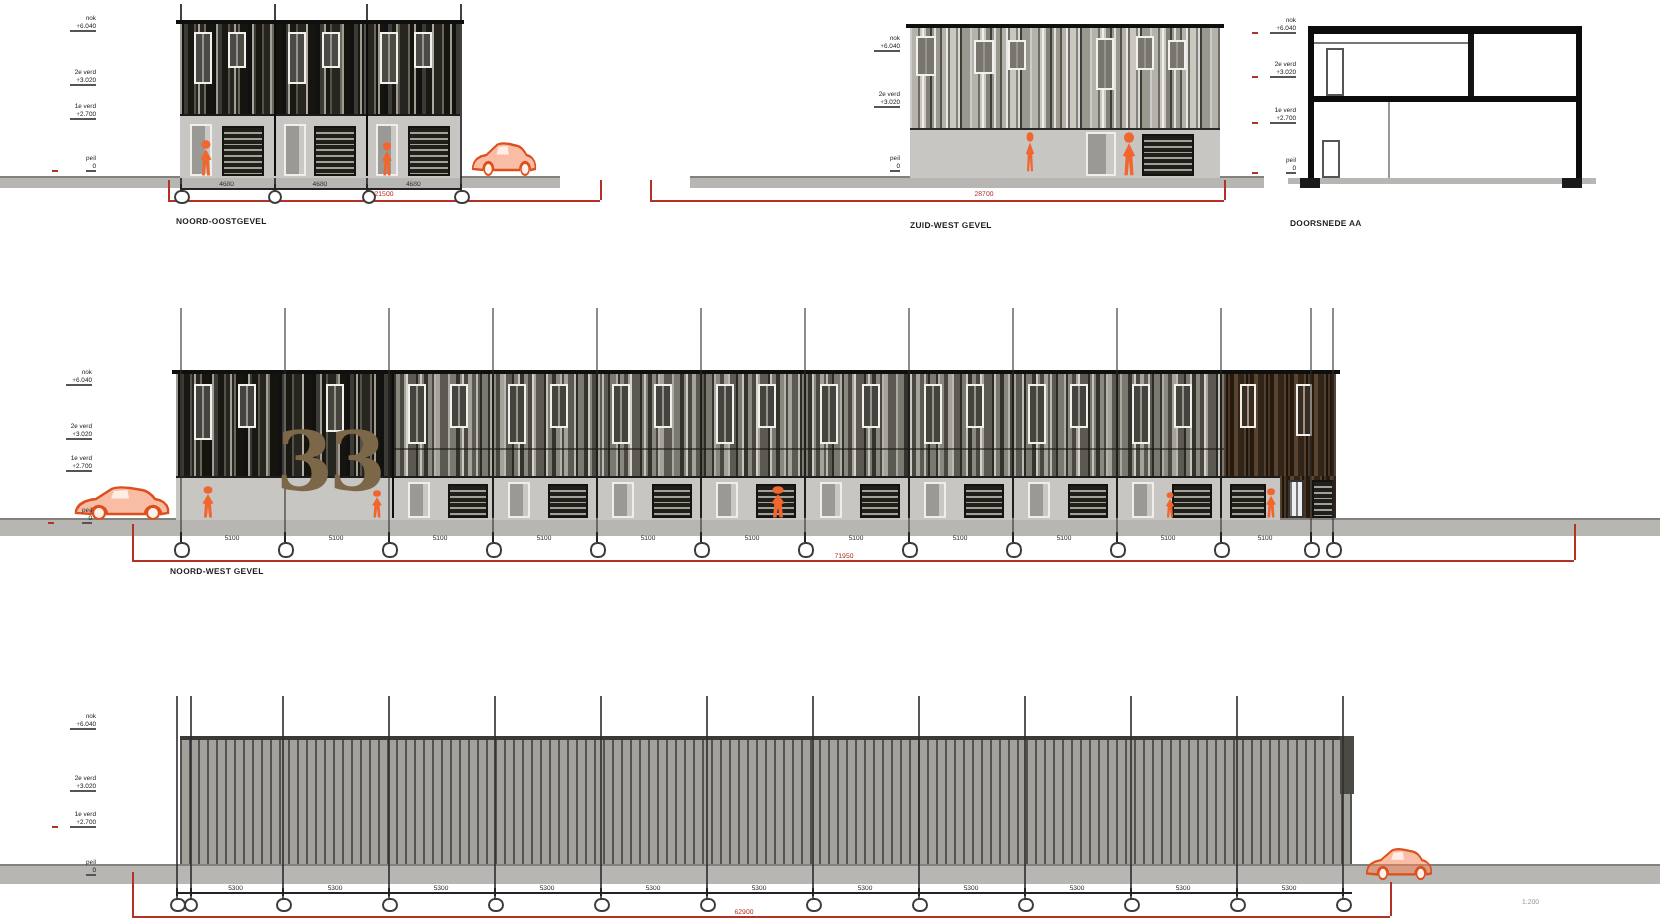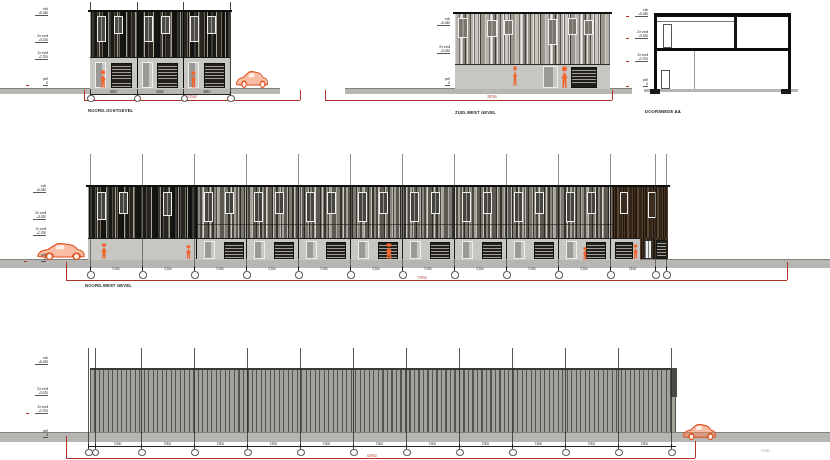--- a/index.html
+++ b/index.html
@@ -365,14 +365,15 @@
                  <div class="v">+2.700</div></div>
       <div style="position: absolute; left: 26px; top: 413.4px; width: 3px; height: 1.1px; background: rgb(179, 50, 38);"></div>
       <div class="lvl" style="left: 26px; top: 430px;"><div>peil</div>
                  <div class="v">0</div></div>
     </section>
 
   <span class="lab" id="lab1">NOORD-OOSTGEVEL</span>
   <span class="lab" id="lab2">ZUID-WEST GEVEL</span>
   <span class="lab" id="lab3">DOORSNEDE AA</span>
   <span class="lab" id="lab4">NOORD-WEST GEVEL</span>
+  <span class="num33">33</span>
   <span class="scalenote">1:200</span>
 </div>
 
 </body></html>

